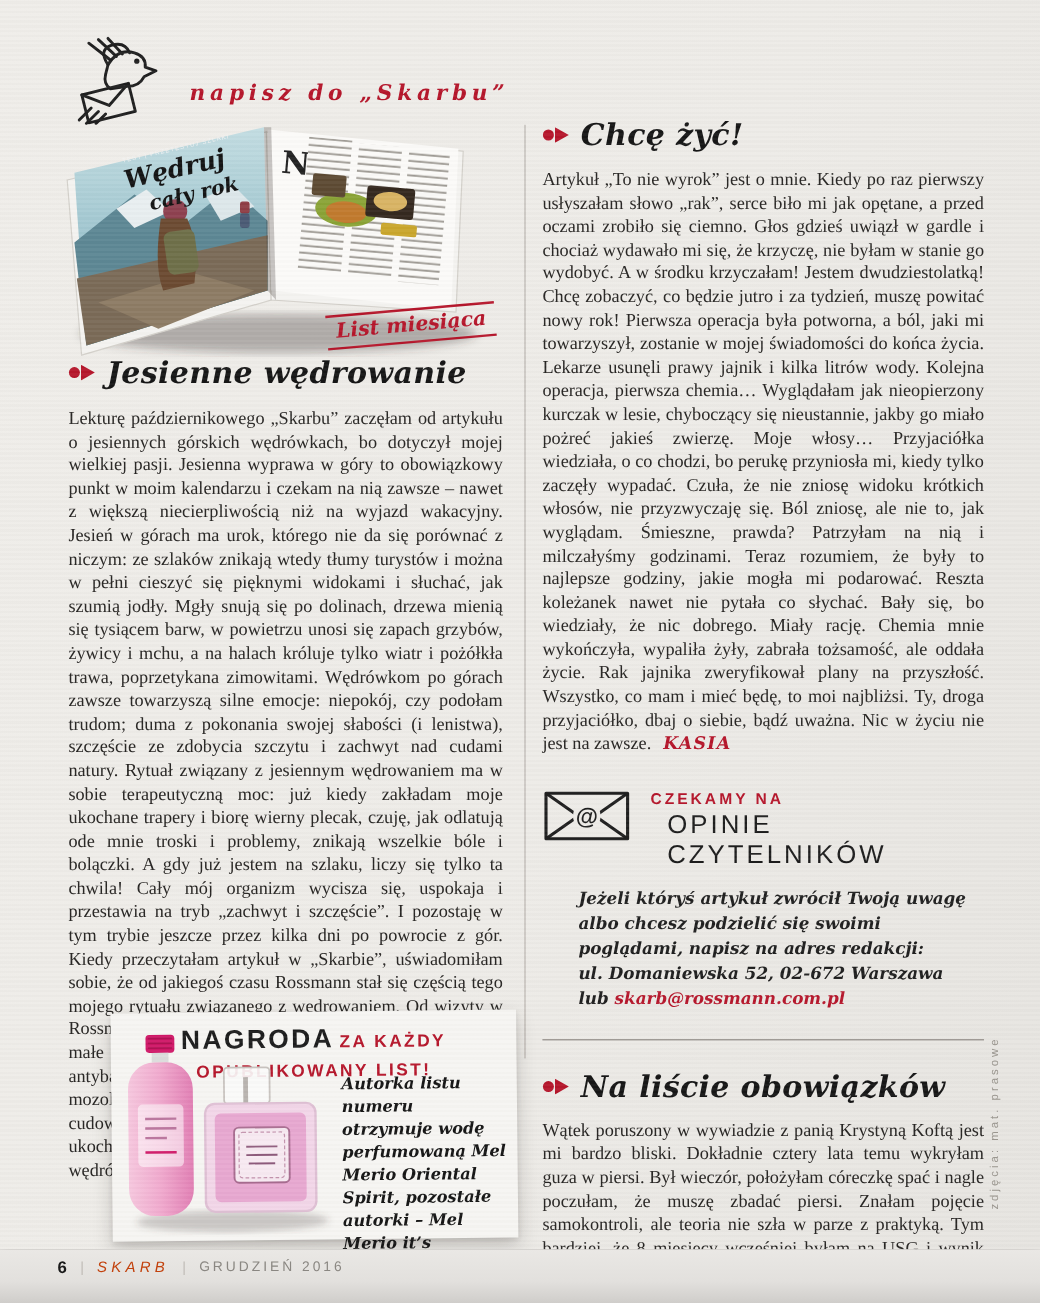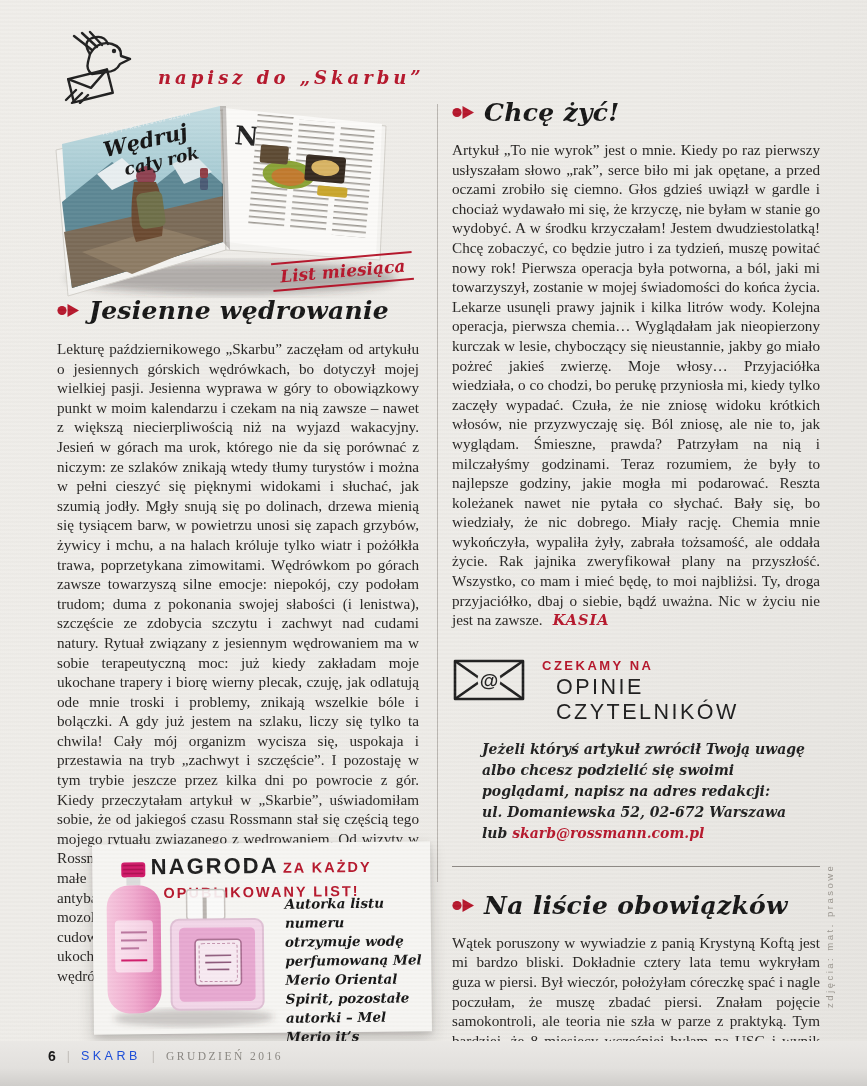--- a/index.html
+++ b/index.html
@@ -70,22 +70,22 @@
   .bottles{position:absolute;left:2px;top:16px;width:190px;height:170px;}
   .prize-caption{position:absolute;left:192px;top:52px;width:138px;
     font-family:"DejaVu Serif",serif;font-style:italic;font-weight:700;
     font-size:13.5px;line-height:19px;color:#161616;}
 
   
   .footer{position:absolute;left:48px;top:1048px;display:flex;align-items:center;gap:11px;
     font-family:"Liberation Sans",sans-serif;}
   .pageno{font-size:14px;font-weight:700;color:#1a1a1a;}
   .fsep{color:#c0bcb7;font-size:12px;}
-  .fmag{font-size:12.5px;letter-spacing:3.5px;color:#1d4ed8;}
-  .fissue{font-size:11.5px;letter-spacing:2.5px;color:#8a8782;font-family:Liberation Serif, serif;}
+  .fmag{font-size:12.5px;letter-spacing:3.5px;color:#c2410c;font-style:italic;}
+  .fissue{font-size:11.5px;letter-spacing:2.5px;color:#8a8782;}
 
   
   .credits{position:absolute;left:824px;top:838px;height:170px;
     writing-mode:vertical-rl;transform:rotate(180deg);
     font-family:"Liberation Sans",sans-serif;font-size:9.5px;letter-spacing:2.5px;color:#9a968f;}
 </style>
 </head>
 <body>
 
 <div class="stage">

